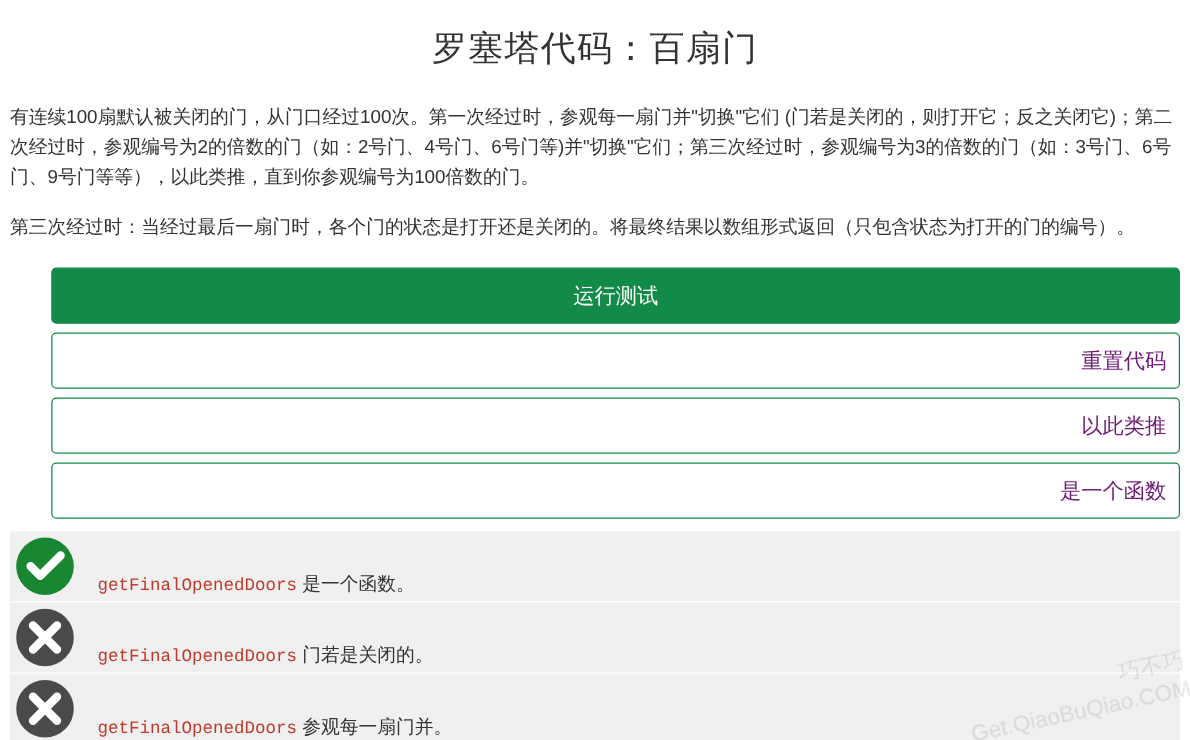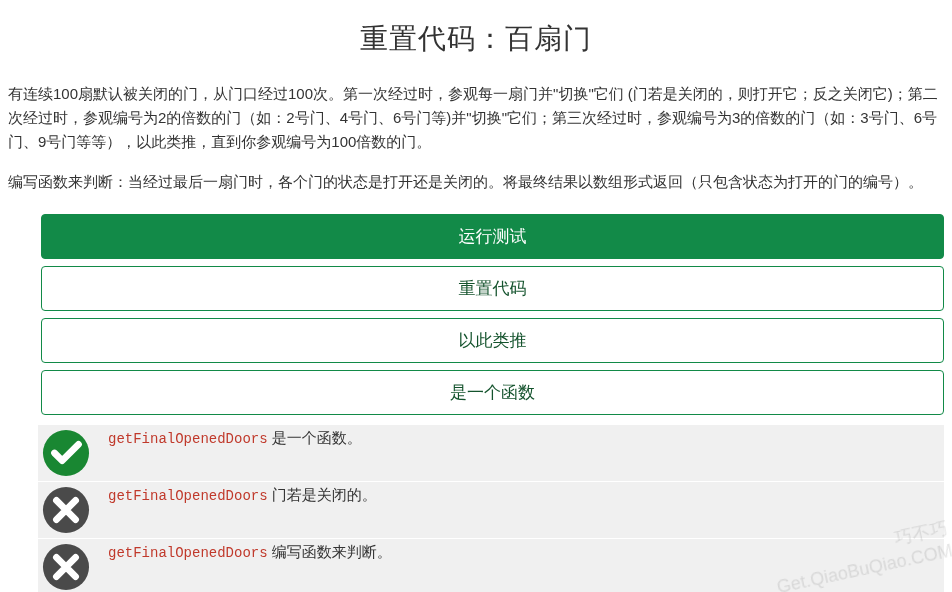--- a/index.html
+++ b/index.html
@@ -46,33 +46,33 @@
       font-family: inherit;
     }
     .btn-primary {
       background: #128a48;
       border-color: #128a48;
       color: #fff;
     }
     .btn-outline {
       background: #fff;
       border-color: #128a48;
-      color: #14532d;
+      color: #701a75;
+      text-align: right;
     }
     .results {
       margin-top: 10px;
     }
     .result-row {
       display: flex;
-      align-items: flex-start;
+      align-items: flex-end;
       background: #f0f0f0;
       border-top: 1px solid #fff;
       min-height: 50px;
       padding: 4px 8px 4px 4px;
-      margin-left: 30px;
     }
     .result-row:first-child {
       border-top: none;
     }
     .result-icon {
       width: 48px;
       height: 48px;
       flex-shrink: 0;
       margin-right: 18px;
     }
@@ -100,25 +100,25 @@
       transform: rotate(-12deg);
       pointer-events: none;
       color: #333;
       text-align: right;
       line-height: 1.3;
     }
   </style>
 </head>
 <body>
 
-<h1 class="title">重置代码：百扇门</h1>
+<h1 class="title">罗塞塔代码：百扇门</h1>
 
 <div class="description">
   <p>有连续100扇默认被关闭的门，从门口经过100次。第一次经过时，参观每一扇门并"切换"它们 (门若是关闭的，则打开它；反之关闭它)；第二次经过时，参观编号为2的倍数的门（如：2号门、4号门、6号门等)并"切换"它们；第三次经过时，参观编号为3的倍数的门（如：3号门、6号门、9号门等等），以此类推，直到你参观编号为100倍数的门。</p>
-  <p>编写函数来判断：当经过最后一扇门时，各个门的状态是打开还是关闭的。将最终结果以数组形式返回（只包含状态为打开的门的编号）。</p>
+  <p>第三次经过时：当经过最后一扇门时，各个门的状态是打开还是关闭的。将最终结果以数组形式返回（只包含状态为打开的门的编号）。</p>
 </div>
 
 <div class="buttons">
   <button class="btn btn-primary">运行测试</button>
   <button class="btn btn-outline">重置代码</button>
   <button class="btn btn-outline">以此类推</button>
   <button class="btn btn-outline">是一个函数</button>
 </div>
 
 <div class="results">
@@ -139,21 +139,21 @@
     <div class="result-text">
       <span class="code">getFinalOpenedDoors</span><span> 门若是关闭的。</span>
     </div>
   </div>
   <div class="result-row">
     <svg class="result-icon" viewBox="0 0 50 50">
       <circle class="icon-fail" cx="25" cy="25" r="24"></circle>
       <path d="M15 15 L35 35 M35 15 L15 35" stroke="#fff" stroke-width="7" fill="none" stroke-linecap="round"></path>
     </svg>
     <div class="result-text">
-      <span class="code">getFinalOpenedDoors</span><span> 编写函数来判断。</span>
+      <span class="code">getFinalOpenedDoors</span><span> 参观每一扇门并。</span>
     </div>
   </div>
 </div>
 
 <div class="watermark">
   <div>巧不巧</div>
   <div>Get.QiaoBuQiao.COM</div>
 </div>
 
 </body></html>

